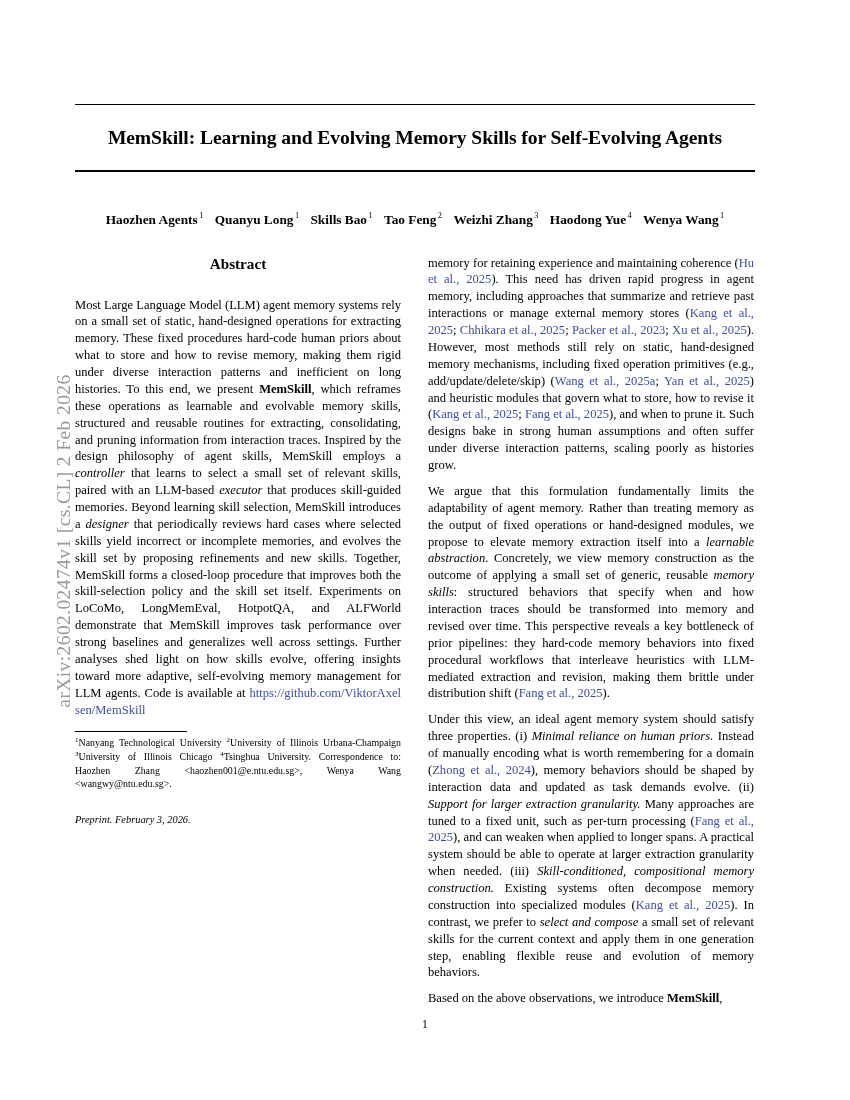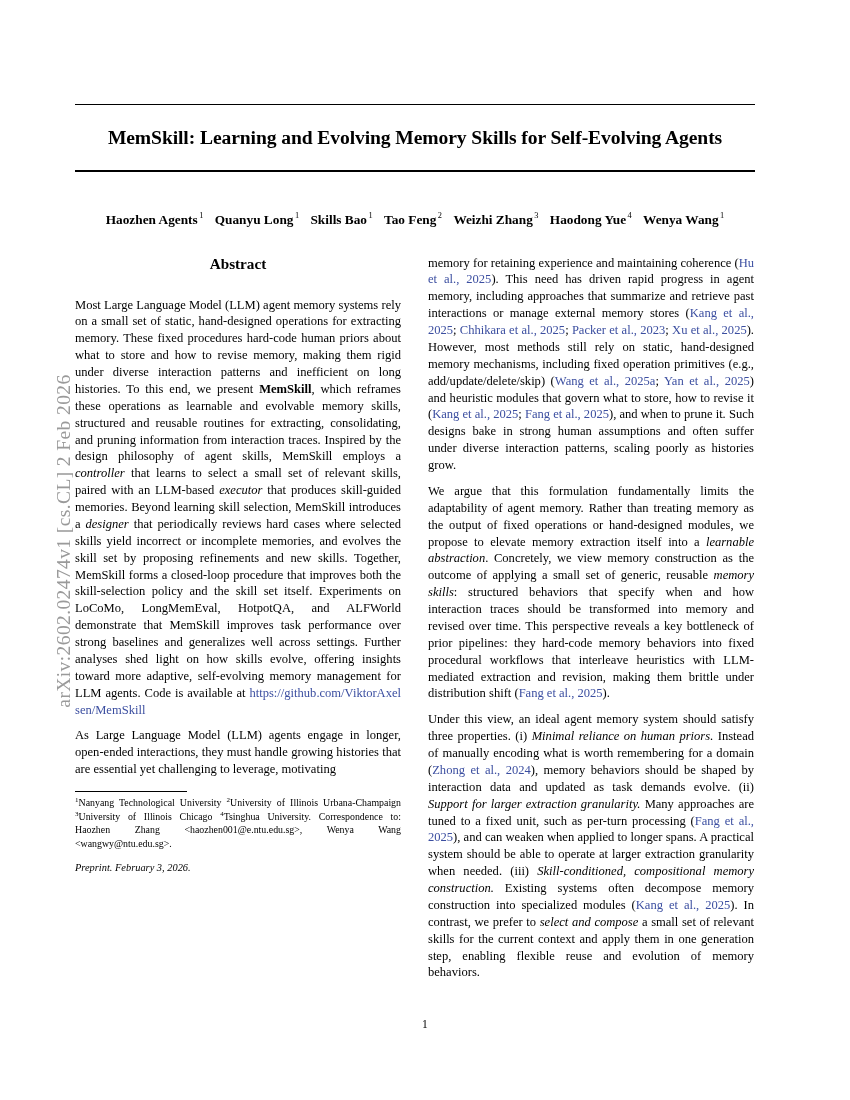--- a/index.html
+++ b/index.html
@@ -134,21 +134,21 @@
     text-align: justify;
     margin: 0;
   }
   .footnote sup {
     font-size: 7px;
     vertical-align: super;
   }
   .preprint {
     font-size: 10.4px;
     font-style: italic;
-    margin-top: 12px;
+    margin-top: 24px;
   }
 
   .page-number {
     position: absolute;
     left: 0;
     right: 0;
     top: 1018px;
     text-align: center;
     font-size: 11.6px;
   }
@@ -180,38 +180,38 @@
 
     <div class="columns">
 
       <div class="col">
 
         <div class="abstract-head">Abstract</div>
 
         <p class="body"><span>Most Large Language Model (LLM) agent memory systems rely on a small set of static, hand-designed operations for extracting memory. These fixed procedures hard-code human priors about what to store and how to revise memory, making them rigid under diverse interaction patterns and inefficient on long histories. To this end, we present </span><span class="bf">MemSkill</span><span>, which reframes these operations as learnable and evolvable memory skills, structured and reusable routines for extracting, consolidating, and pruning information from interaction traces. Inspired by the design philosophy of agent skills, MemSkill employs a </span><span class="it">controller</span><span> that learns to select a small set of relevant skills, paired with an LLM-based </span><span class="it">executor</span><span> that produces skill-guided memories. Beyond learning skill selection, MemSkill introduces a </span><span class="it">designer</span><span> that periodically reviews hard cases where selected skills yield incorrect or incomplete memories, and evolves the skill set by proposing refinements and new skills. Together, MemSkill forms a closed-loop procedure that improves both the skill-selection policy and the skill set itself. Experiments on LoCoMo, LongMemEval, HotpotQA, and ALFWorld demonstrate that MemSkill improves task performance over strong baselines and generalizes well across settings. Further analyses shed light on how skills evolve, offering insights toward more adaptive, self-evolving memory management for LLM agents. Code is available at </span><span class="url">https://github.com/ViktorAxelsen/MemSkill</span></p>
 
 
-        <p class="body">As Large Language Model (LLM) agents engage in longer, open-ended interactions, they must handle growing histories that are essential yet challenging to leverage, motivating</p>
 
         <div class="footnote-wrap">
           <div class="footnote-rule"></div>
           <p class="footnote"><sup>1</sup><span>Nanyang Technological University </span><sup>2</sup><span>University of Illinois Urbana-Champaign </span><sup>3</sup><span>University of Illinois Chicago </span><sup>4</sup><span>Tsinghua University. Correspondence to: Haozhen Zhang &lt;haozhen001@e.ntu.edu.sg&gt;, Wenya Wang &lt;wangwy@ntu.edu.sg&gt;.</span></p>
           <div class="preprint">Preprint. February 3, 2026.</div>
         </div>
 
       </div>
 
       <div class="col">
 
         <p class="body"><span>memory for retaining experience and maintaining coherence (</span><span class="cite">Hu et al., 2025</span><span>). This need has driven rapid progress in agent memory, including approaches that summarize and retrieve past interactions or manage external memory stores (</span><span class="cite">Kang et al., 2025</span><span>; </span><span class="cite">Chhikara et al., 2025</span><span>; </span><span class="cite">Packer et al., 2023</span><span>; </span><span class="cite">Xu et al., 2025</span><span>). However, most methods still rely on static, hand-designed memory mechanisms, including fixed operation primitives (e.g., add/update/delete/skip) (</span><span class="cite">Wang et al., 2025a</span><span>; </span><span class="cite">Yan et al., 2025</span><span>) and heuristic modules that govern what to store, how to revise it (</span><span class="cite">Kang et al., 2025</span><span>; </span><span class="cite">Fang et al., 2025</span><span>), and when to prune it. Such designs bake in strong human assumptions and often suffer under diverse interaction patterns, scaling poorly as histories grow.</span></p>
 
         <p class="body"><span>We argue that this formulation fundamentally limits the adaptability of agent memory. Rather than treating memory as the output of fixed operations or hand-designed modules, we propose to elevate memory extraction itself into a </span><span class="it">learnable abstraction</span><span>. Concretely, we view memory construction as the outcome of applying a small set of generic, reusable </span><span class="it">memory skills</span><span>: structured behaviors that specify when and how interaction traces should be transformed into memory and revised over time. This perspective reveals a key bottleneck of prior pipelines: they hard-code memory behaviors into fixed procedural workflows that interleave heuristics with LLM-mediated extraction and revision, making them brittle under distribution shift (</span><span class="cite">Fang et al., 2025</span><span>).</span></p>
 
         <p class="body"><span>Under this view, an ideal agent memory system should satisfy three properties. (i) </span><span class="it">Minimal reliance on human priors.</span><span> Instead of manually encoding what is worth remembering for a domain (</span><span class="cite">Zhong et al., 2024</span><span>), memory behaviors should be shaped by interaction data and updated as task demands evolve. (ii) </span><span class="it">Support for larger extraction granularity.</span><span> Many approaches are tuned to a fixed unit, such as per-turn processing (</span><span class="cite">Fang et al., 2025</span><span>), and can weaken when applied to longer spans. A practical system should be able to operate at larger extraction granularity when needed. (iii) </span><span class="it">Skill-conditioned, compositional memory construction.</span><span> Existing systems often decompose memory construction into specialized modules (</span><span class="cite">Kang et al., 2025</span><span>). In contrast, we prefer to </span><span class="it">select and compose</span><span> a small set of relevant skills for the current context and apply them in one generation step, enabling flexible reuse and evolution of memory behaviors.</span></p>
 
+        <p class="body"><span>Based on the above observations, we introduce </span><span class="bf">MemSkill</span><span>,</span></p>
 
       </div>
 
     </div>
 
   </div>
 
   <div class="page-number">1</div>
 
 </div>

